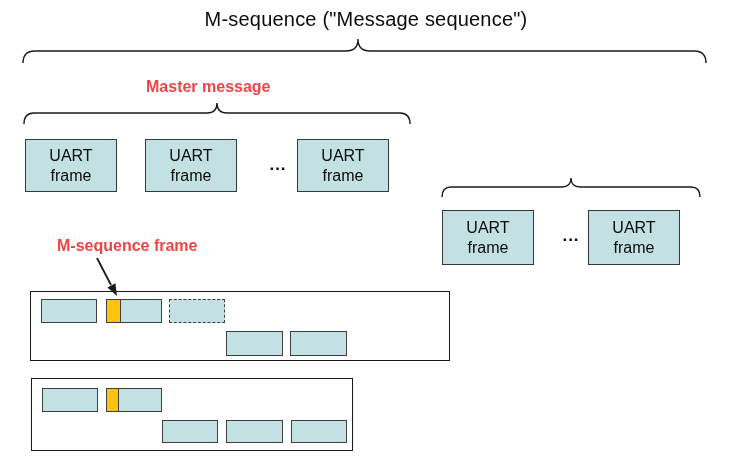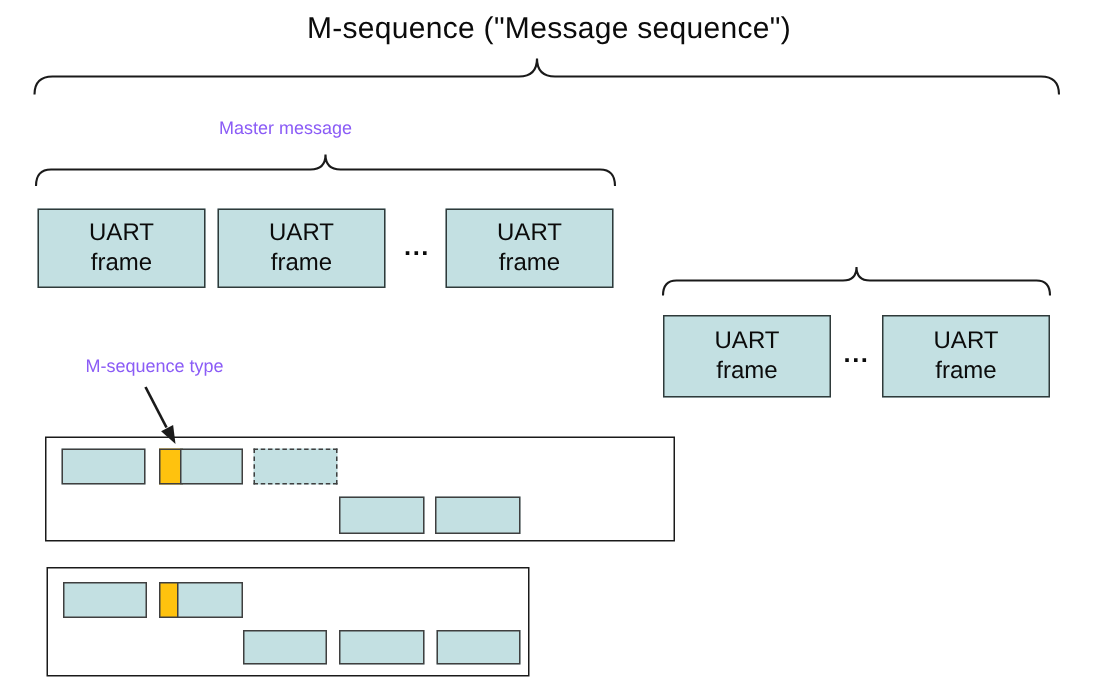--- a/index.html
+++ b/index.html
@@ -4,26 +4,26 @@
 <style>
   html,body{margin:0;padding:0;background:#ffffff;}
   .stage{
     position:relative;width:732px;height:466px;background:#ffffff;
     font-family:"Liberation Sans", sans-serif;color:#111;overflow:hidden;
   }
   .title{
     position:absolute;left:0;right:0;top:8px;text-align:center;
     font-size:20px;color:#0b0b0b;letter-spacing:0.2px;
   }
-  .grp-label{position:absolute;font-size:12px;color:#8b5cf6;white-space:nowrap;}
+  .grp-label{position:absolute;font-size:16px;color:#ef4444;white-space:nowrap;font-weight:bold;}
   .master-label{left:146px;top:78px;}
   .device-label{left:505px;top:149px;}
   .type-label{left:57px;top:237px;}
   .uart{
-    position:absolute;width:112px;height:53px;box-sizing:border-box;
+    position:absolute;width:92px;height:53px;box-sizing:border-box;
     background:var(--frame-fill,#c3e0e2);border:1.6px solid #2f3a3a;
     display:flex;flex-direction:column;align-items:center;justify-content:center;
     font-size:16px;line-height:1.25;color:#0b0b0b;
   }
   .uart.master{top:139px;}
   .uart.device{top:210px;height:55px;}
   .ellipsis{
     position:absolute;width:32px;text-align:center;font-weight:700;
     font-size:17px;letter-spacing:1px;color:#0b0b0b;
   }
@@ -72,21 +72,21 @@
   <div class="uart device" style="left:442px">
     <span>UART</span>
     <span>frame</span>
   </div>
   <div class="ellipsis" style="left:555px;top:226px">...</div>
   <div class="uart device" style="left:588px">
     <span>UART</span>
     <span>frame</span>
   </div>
 
-  <div class="grp-label type-label">M-sequence type</div>
+  <div class="grp-label type-label">M-sequence frame</div>
 
   <div class="seq-bar" style="left: 30px; top: 291px; width: 420px; height: 70px;">
       <div class="seq-box frame" style="left: 10px; top: 7px; width: 56px; height: 24px;"></div>
       <div class="seq-box type" style="left: 75px; top: 7px; width: 16px; height: 24px;"></div>
       <div class="seq-box frame" style="left: 89px; top: 7px; width: 42px; height: 24px;"></div>
       <div class="seq-box frame-dashed" style="left: 138px; top: 7px; width: 56px; height: 24px;"></div>
       <div class="seq-box frame" style="left: 195px; top: 39px; width: 57px; height: 25px;"></div>
       <div class="seq-box frame" style="left: 259px; top: 39px; width: 57px; height: 25px;"></div>
     </div>
   <div class="seq-bar" style="left: 31px; top: 378px; width: 322px; height: 73px;">

